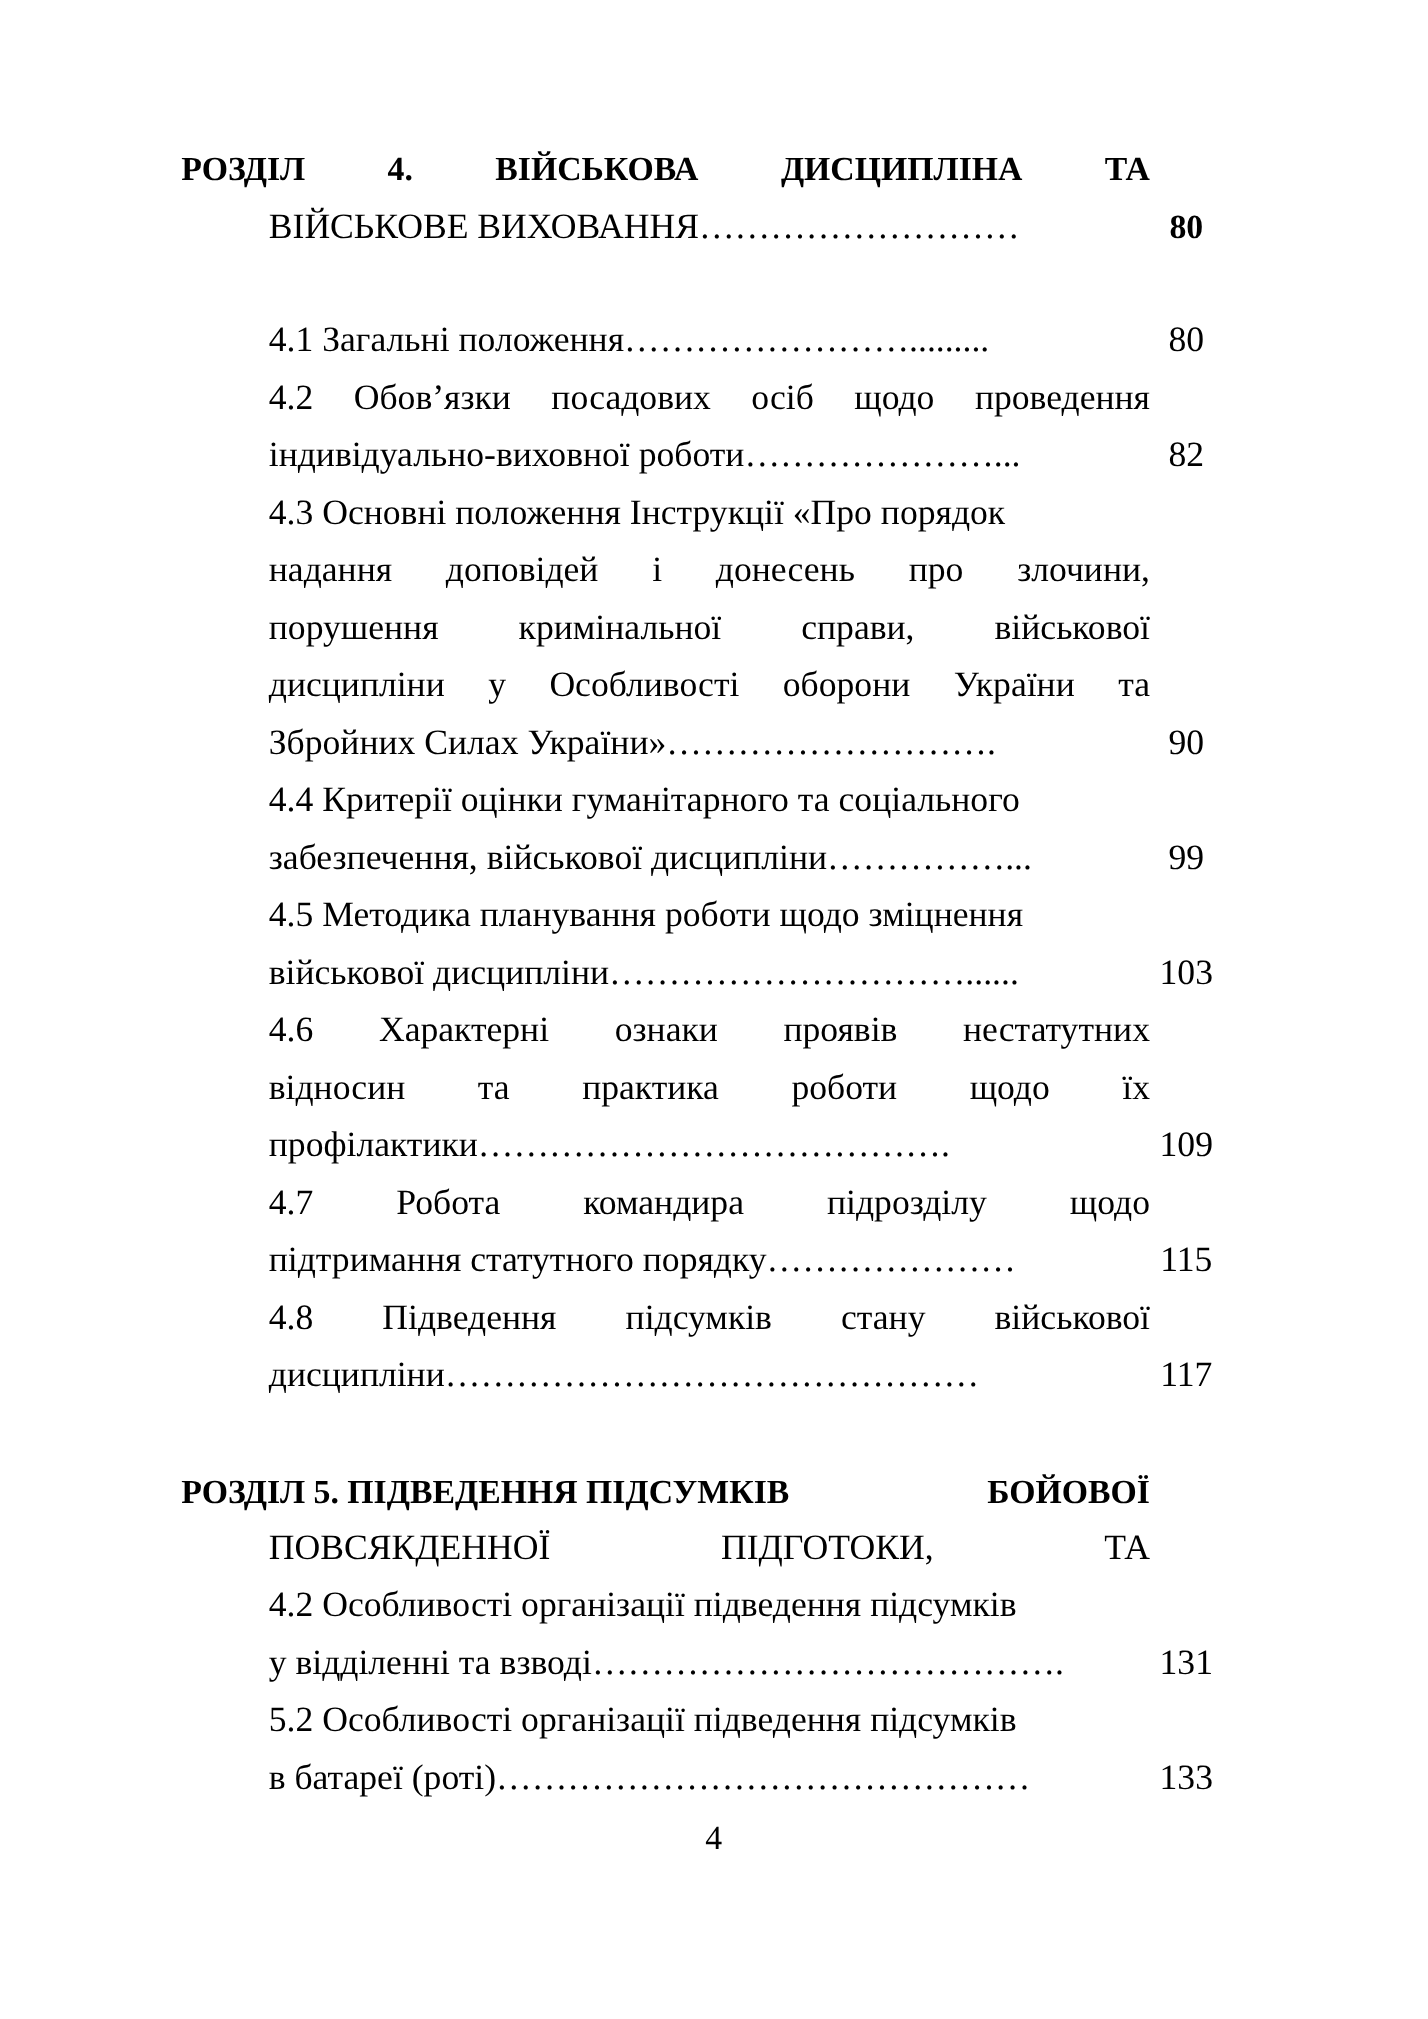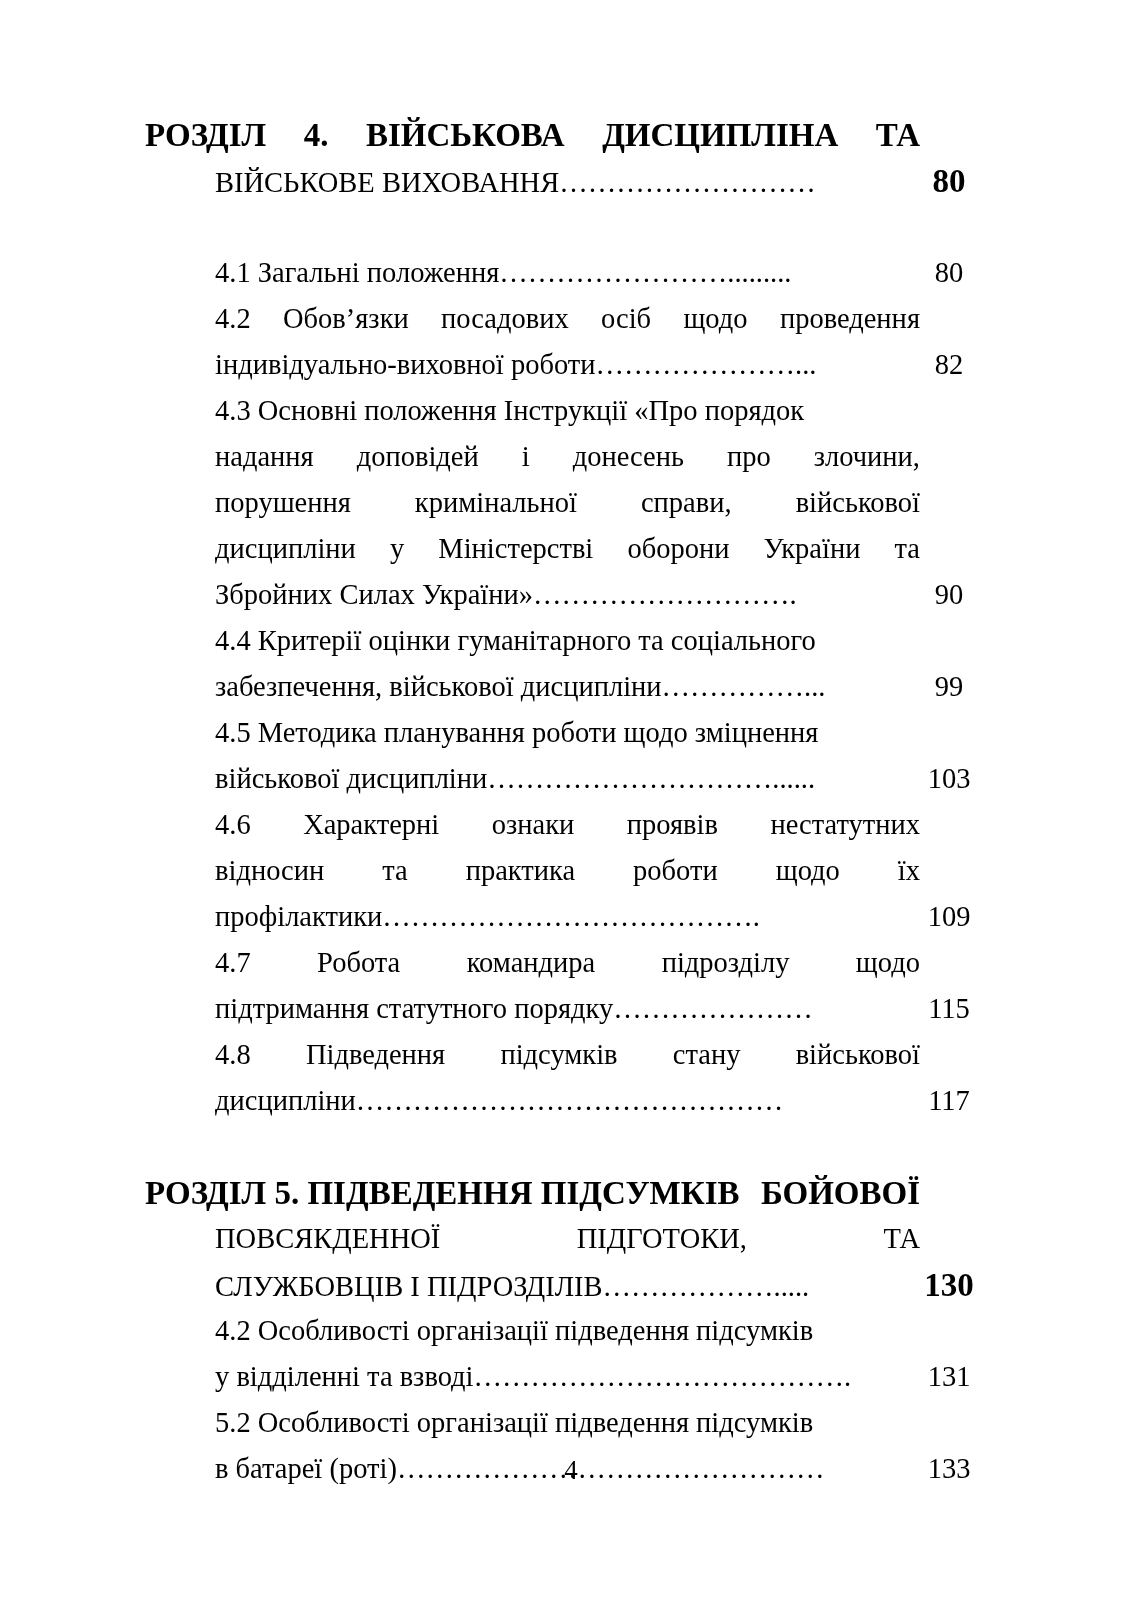--- a/index.html
+++ b/index.html
@@ -71,21 +71,21 @@
   .leader {
     display: inline-block;
     letter-spacing: 0px;
     font-size: 28.5px;
   }
 
   
   .chapter .txt,
   .chapter .pg {
     font-weight: bold;
-    font-size: 33px;
+    font-size: 27px;
   }
 
   .indent-txt {
     flex: 0 0 775px;
     width: 775px;
     padding-left: 70px;
     box-sizing: border-box;
     overflow: hidden;
     font-size: 28.5px;
   }
@@ -178,21 +178,21 @@
             <span class="w">кримінальної</span>
             <span class="w">справи,</span>
             <span class="w">військової</span>
           </div>
           <div class="pg"></div>
         </div>
         <div class="line">
           <div class="indent-txt justify">
             <span class="w">дисципліни</span>
             <span class="w">у</span>
-            <span class="w">Міністерстві</span>
+            <span class="w">Особливості</span>
             <span class="w">оборони</span>
             <span class="w">України</span>
             <span class="w">та</span>
           </div>
           <div class="pg"></div>
         </div>
         <div class="line">
           <div class="indent-txt"><span>Збройних Силах України»</span><span class="leader">……………………….</span></div>
           <div class="pg">90</div>
         </div>
@@ -286,24 +286,20 @@
           <div class="pg"></div>
         </div>
         <div class="line">
           <div class="indent-txt justify">
             <span class="w">ПОВСЯКДЕННОЇ</span>
             <span class="w">ПІДГОТОКИ,</span>
             <span class="w">ТА</span>
           </div>
           <div class="pg"></div>
         </div>
-        <div class="line">
-          <div class="indent-txt"><span>СЛУЖБОВЦІВ І ПІДРОЗДІЛІВ</span><span class="leader">……………….....</span></div>
-          <div class="pg">130</div>
-        </div>
       </div>
       <div class="entry section" id="section-5-1">
         <div class="line">
           <div class="indent-txt"><span>4.2 Особливості організації підведення підсумків</span></div>
           <div class="pg"></div>
         </div>
         <div class="line">
           <div class="indent-txt"><span>у відділенні та взводі</span><span class="leader">………………………………….</span></div>
           <div class="pg">131</div>
         </div>

